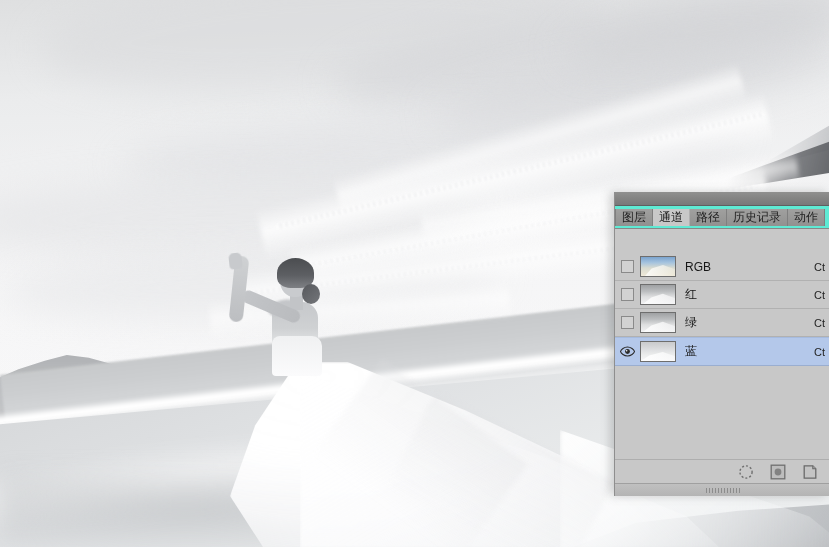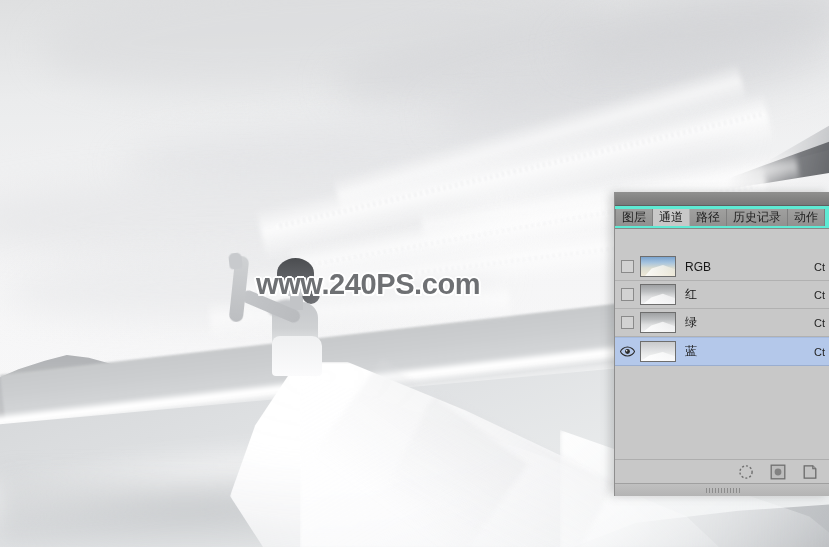--- a/index.html
+++ b/index.html
@@ -517,21 +517,20 @@
     <div class="bodice"></div>
     <div class="shoulder"></div>
     <div class="neck"></div>
     <div class="forearm"></div>
     <div class="arm"></div>
     <div class="hand"></div>
     <div class="head"></div>
     <div class="hair"></div>
     <div class="hairbun"></div>
 
-    <div id="watermark">www.240PS.com</div>
   </div>
 
   <div id="channels-panel">
 
     <div class="panel-titlebar"></div>
 
     <div class="panel-tabs">
       <div class="tab">图层</div>
       <div class="tab active">通道</div>
       <div class="tab">路径</div>

